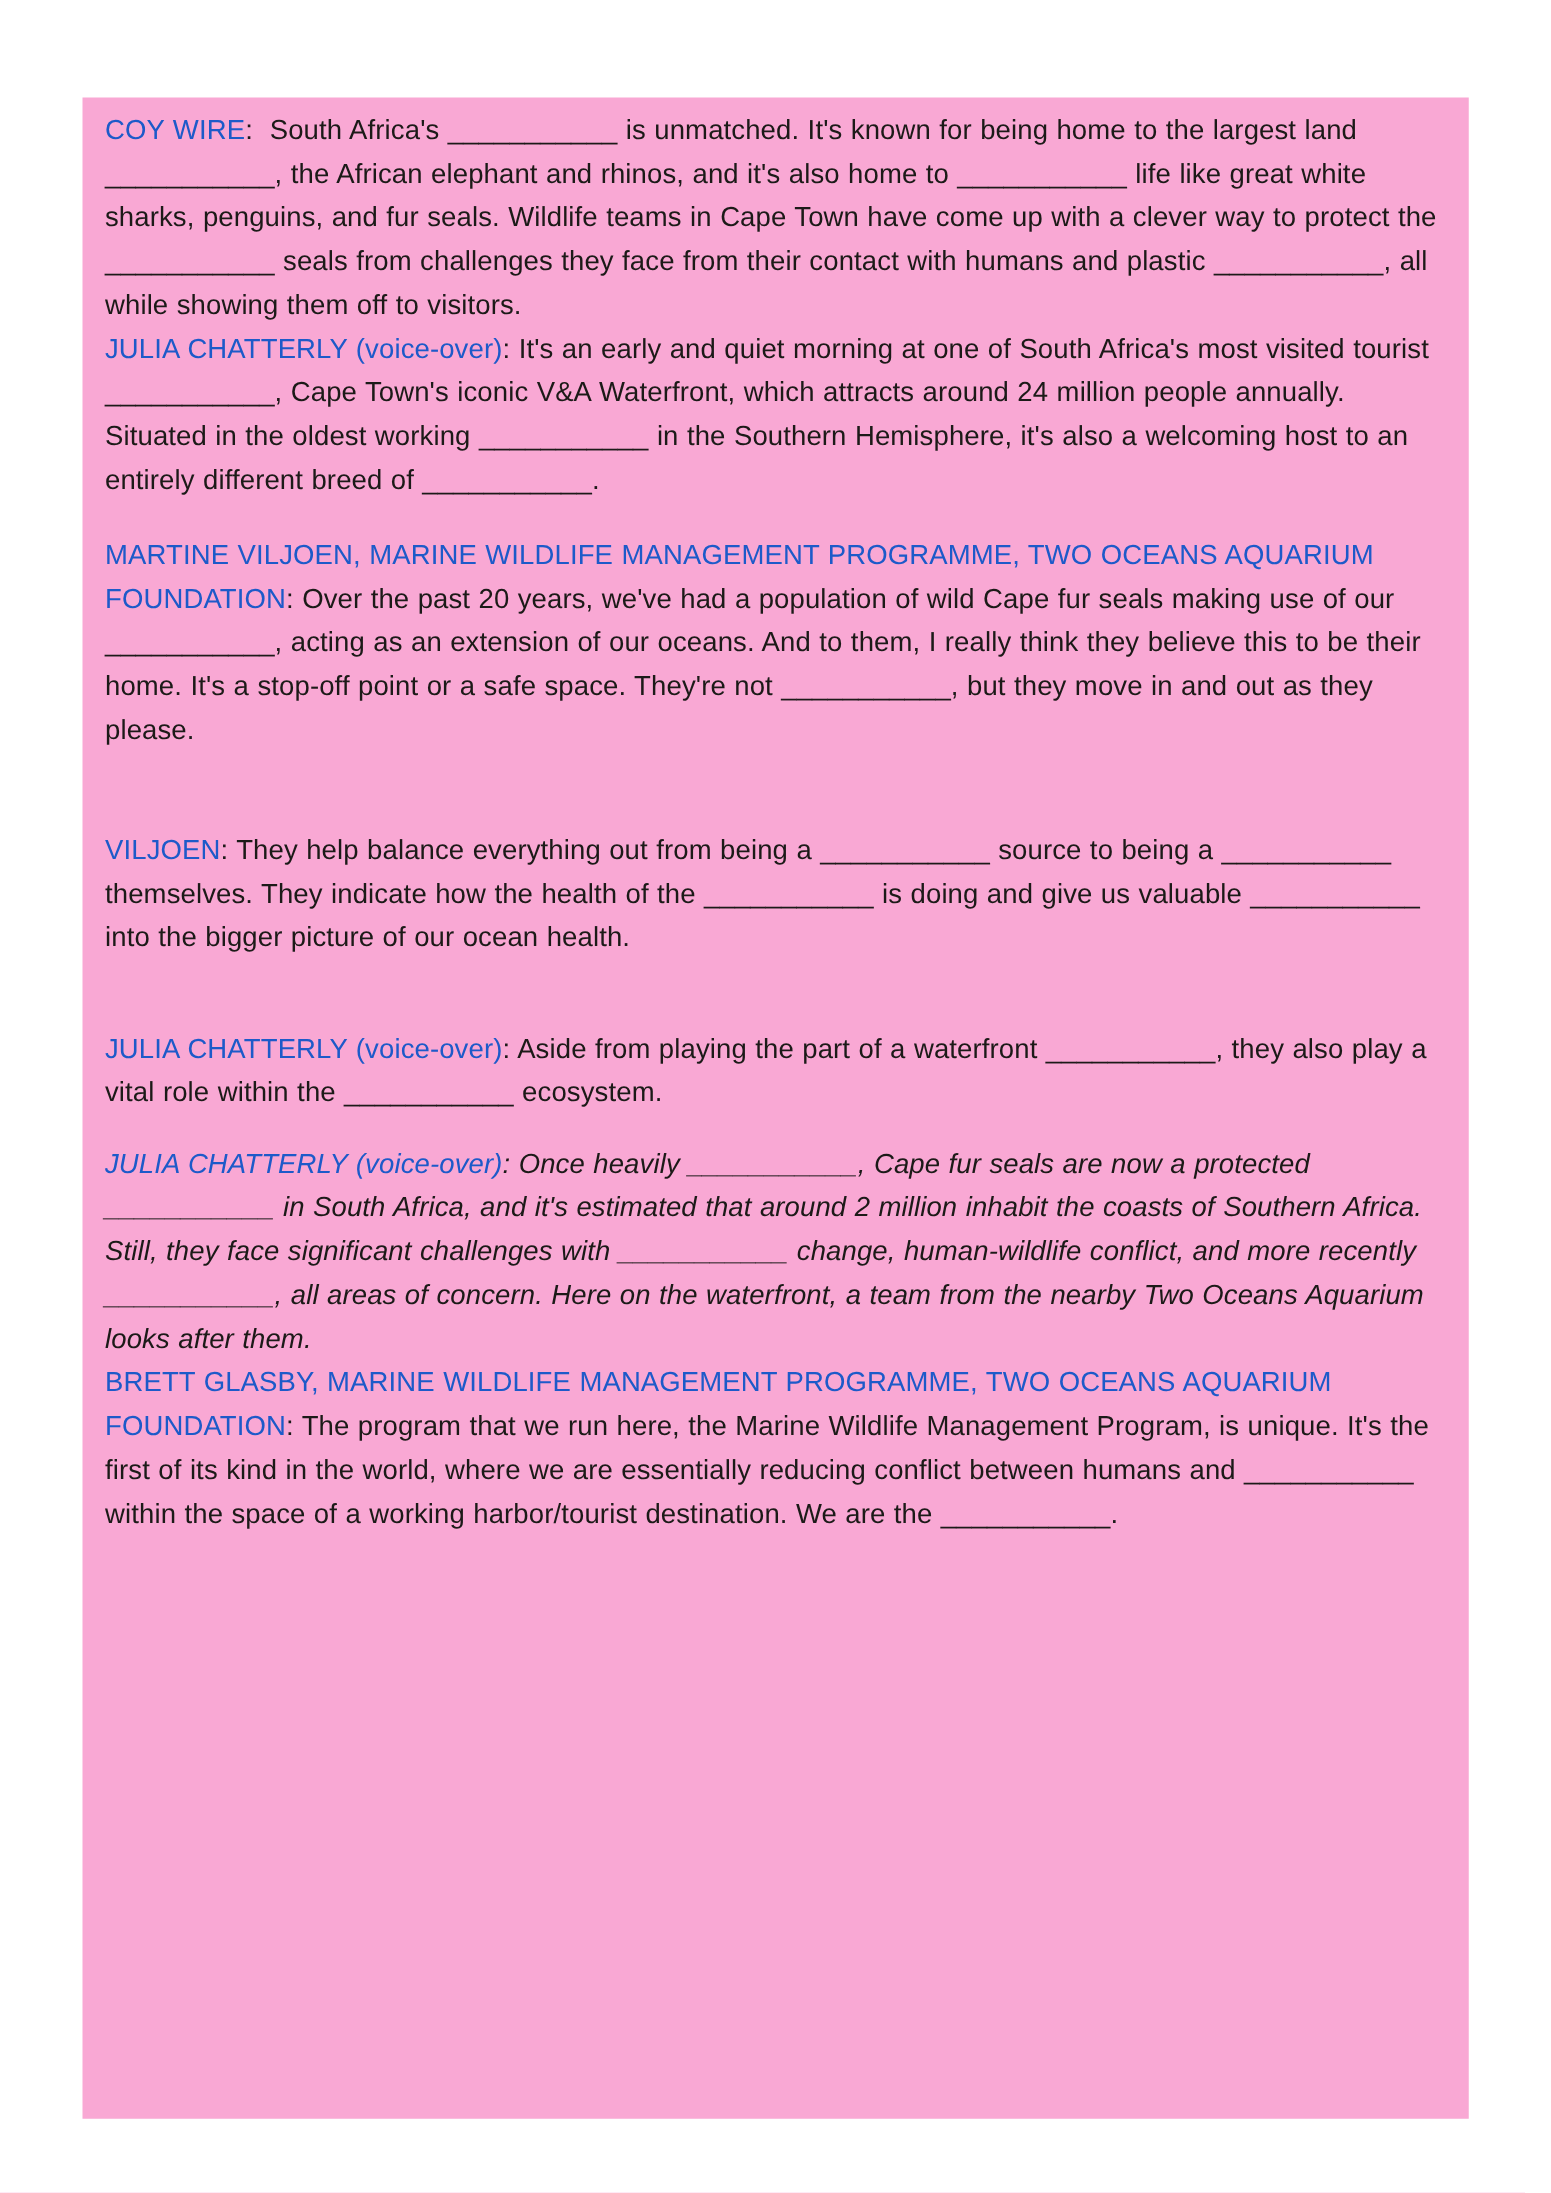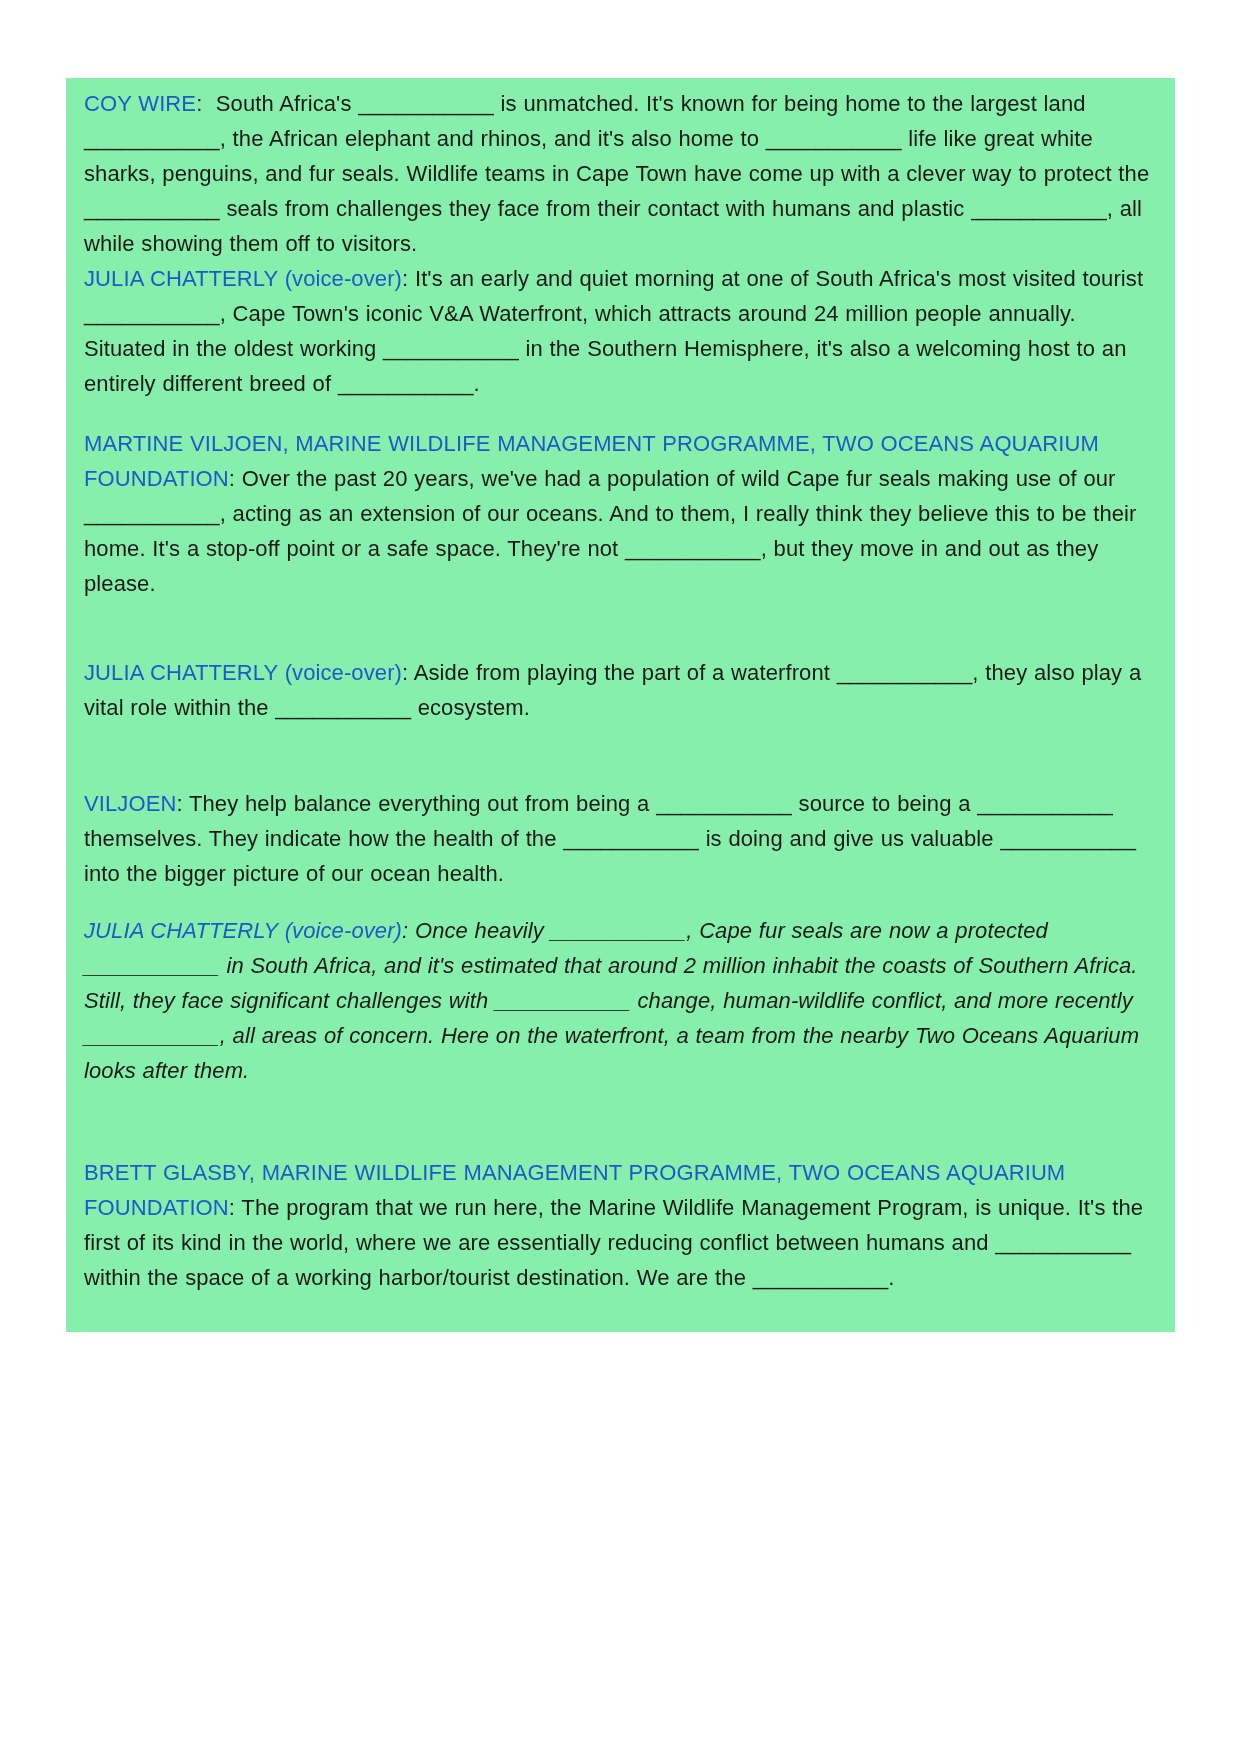--- a/index.html
+++ b/index.html
@@ -11,60 +11,60 @@
     width: 1241px;
     height: 1754px;
     position: relative;
     font-family: "Liberation Sans", sans-serif;
   }
   .card {
     position: absolute;
     left: 66px;
     top: 78px;
     width: 1109px;
-    height: 1254px;
-    background: #86efac;
+    height: 1617px;
+    background: #f9a8d4;
     box-sizing: border-box;
     padding: 8px 16px 0 18px;
   }
   .para {
     margin: 0;
     font-size: 22px;
     line-height: 35px;
     letter-spacing: 0.1px;
     color: #1c1a18;
     white-space: pre-wrap;
     word-spacing: 0.5px;
   }
   .speaker {
     color: #1d5ac9;
   }
   .p2 { }
   .p3 { margin-top: 25px; }
   .p4 { margin-top: 54px; }
   .p5 { margin-top: 61px; }
   .p6 { margin-top: 22px; font-style: italic; }
-  .p7 { margin-top: 67px; }
+  .p7 { }
   .p8 { margin-top: 57px; }
   .p9 { margin-top: 55px; }
 </style>
 </head>
 <body>
 
 <div class="card">
 
   <p class="para p1"><span class="speaker">COY WIRE</span><span class="ptext">:  South Africa's ___________ is unmatched. It's known for being home to the largest land ___________, the African elephant and rhinos, and it's also home to ___________ life like great white sharks, penguins, and fur seals. Wildlife teams in Cape Town have come up with a clever way to protect the ___________ seals from challenges they face from their contact with humans and plastic ___________, all while showing them off to visitors.</span></p>
 
   <p class="para p2"><span class="speaker">JULIA CHATTERLY (voice-over)</span><span class="ptext">: It's an early and quiet morning at one of South Africa's most visited tourist ___________, Cape Town's iconic V&amp;A Waterfront, which attracts around 24 million people annually. Situated in the oldest working ___________ in the Southern Hemisphere, it's also a welcoming host to an entirely different breed of ___________.</span></p>
 
   <p class="para p3"><span class="speaker">MARTINE VILJOEN, MARINE WILDLIFE MANAGEMENT PROGRAMME, TWO OCEANS AQUARIUM FOUNDATION</span><span class="ptext">: Over the past 20 years, we've had a population of wild Cape fur seals making use of our ___________, acting as an extension of our oceans. And to them, I really think they believe this to be their home. It's a stop-off point or a safe space. They're not ___________, but they move in and out as they please.</span></p>
 
+  <p class="para p5"><span class="speaker">VILJOEN</span><span class="ptext">: They help balance everything out from being a ___________ source to being a ___________ themselves. They indicate how the health of the ___________ is doing and give us valuable ___________ into the bigger picture of our ocean health.</span></p>
+
   <p class="para p4"><span class="speaker">JULIA CHATTERLY (voice-over)</span><span class="ptext">: Aside from playing the part of a waterfront ___________, they also play a vital role within the ___________ ecosystem.</span></p>
-
-  <p class="para p5"><span class="speaker">VILJOEN</span><span class="ptext">: They help balance everything out from being a ___________ source to being a ___________ themselves. They indicate how the health of the ___________ is doing and give us valuable ___________ into the bigger picture of our ocean health.</span></p>
 
   <p class="para p6"><span class="speaker">JULIA CHATTERLY (voice-over)</span><span class="ptext">: Once heavily ___________, Cape fur seals are now a protected ___________ in South Africa, and it's estimated that around 2 million inhabit the coasts of Southern Africa. Still, they face significant challenges with ___________ change, human-wildlife conflict, and more recently ___________, all areas of concern. Here on the waterfront, a team from the nearby Two Oceans Aquarium looks after them.</span></p>
 
   <p class="para p7"><span class="speaker">BRETT GLASBY, MARINE WILDLIFE MANAGEMENT PROGRAMME, TWO OCEANS AQUARIUM FOUNDATION</span><span class="ptext">: The program that we run here, the Marine Wildlife Management Program, is unique. It's the first of its kind in the world, where we are essentially reducing conflict between humans and ___________ within the space of a working harbor/tourist destination. We are the ___________.</span></p>
 
 
 
 </div>
 
 </body></html>

